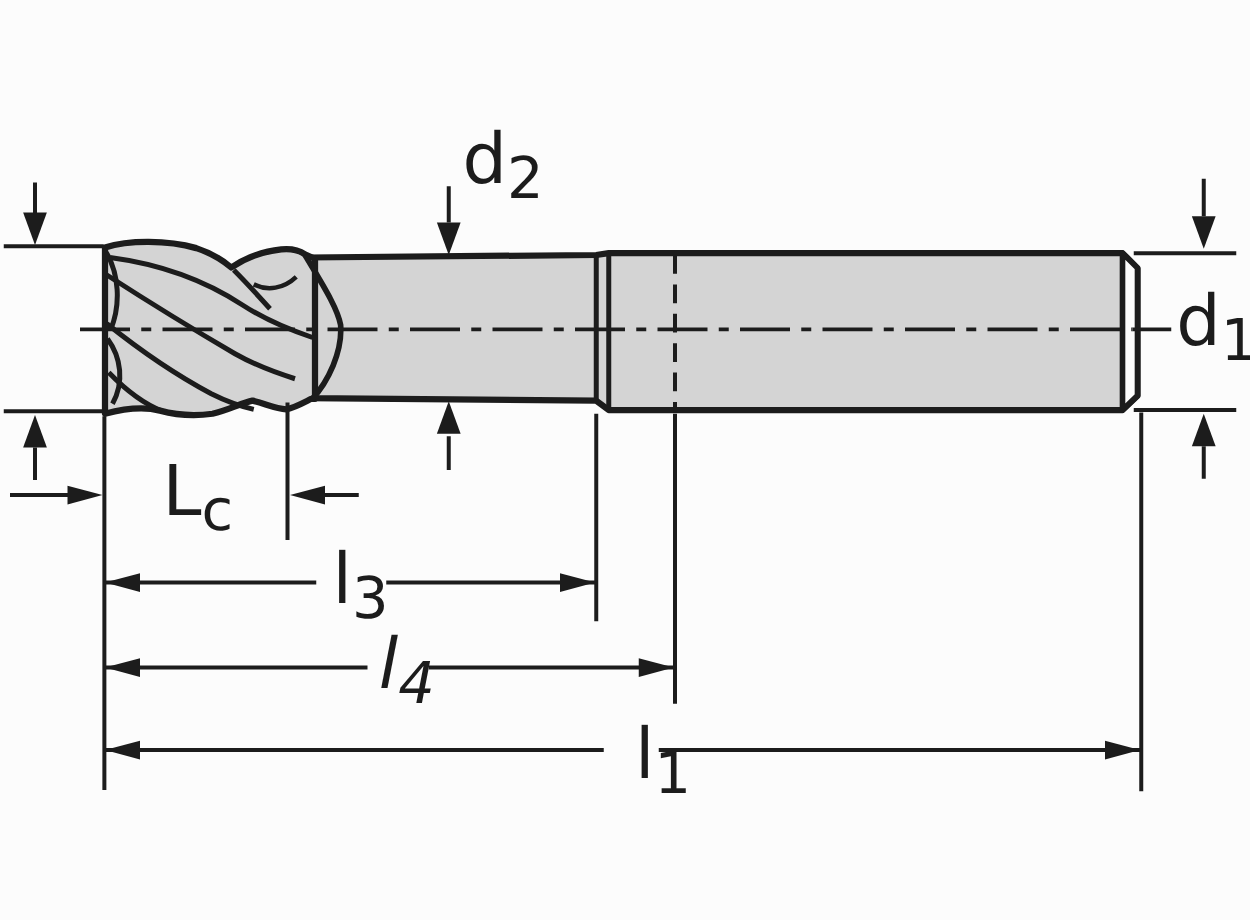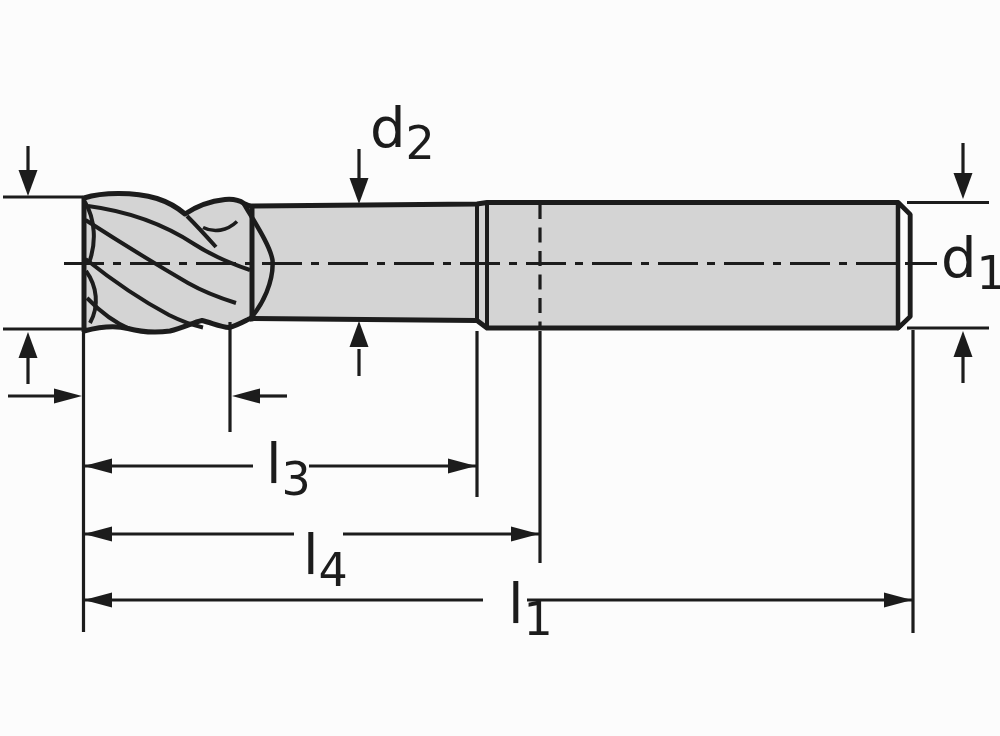--- a/index.html
+++ b/index.html
@@ -148,26 +148,29 @@
 
   <div class="dim-label" style="left:331px; top:100px;margin-left:39px;">
     <span class="main">d</span><span class="sub">2</span>
   </div>
 
 
   <div class="dim-label" style="left:941px; top:230px;">
     <span class="main">d</span><span class="sub">1</span>
   </div>
 
+  <div class="dim-label" style="left:130px; top:366px;">
+    <span class="main">L</span><span class="sub">c</span>
+  </div>
 
   <div class="dim-label" style="left:266px; top:436px;text-align:center;">
     <span class="main">l</span><span class="sub">3</span>
   </div>
 
-  <div class="dim-label" style="left:303px; top:527px;">
+  <div class="dim-label" style="left:303px; top:504px;font-style:italic;">
     <span class="main">l</span><span class="sub">4</span>
   </div>
 
   <div class="dim-label" style="left:508px; top:576px;">
     <span class="main">l</span><span class="sub">1</span>
   </div>
 
 </div>
 
 </body></html>

